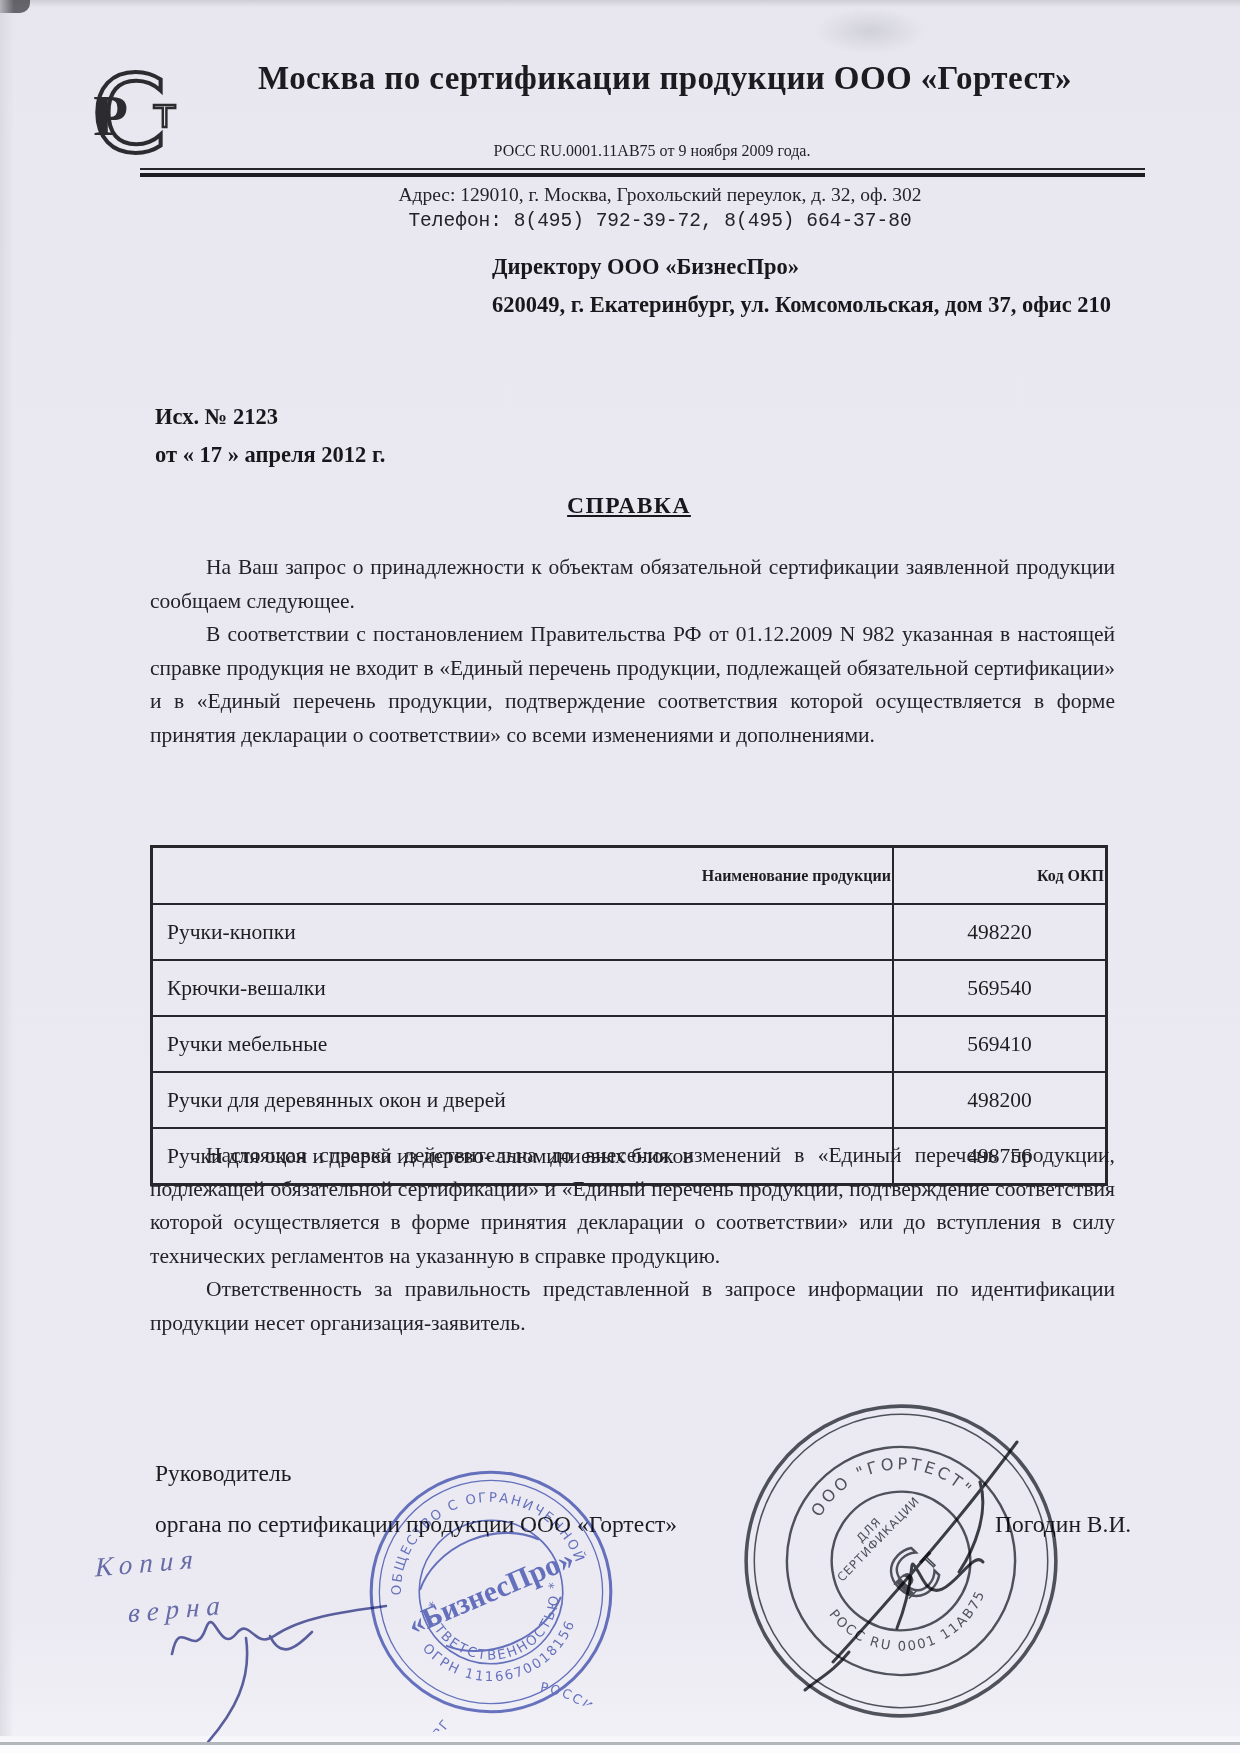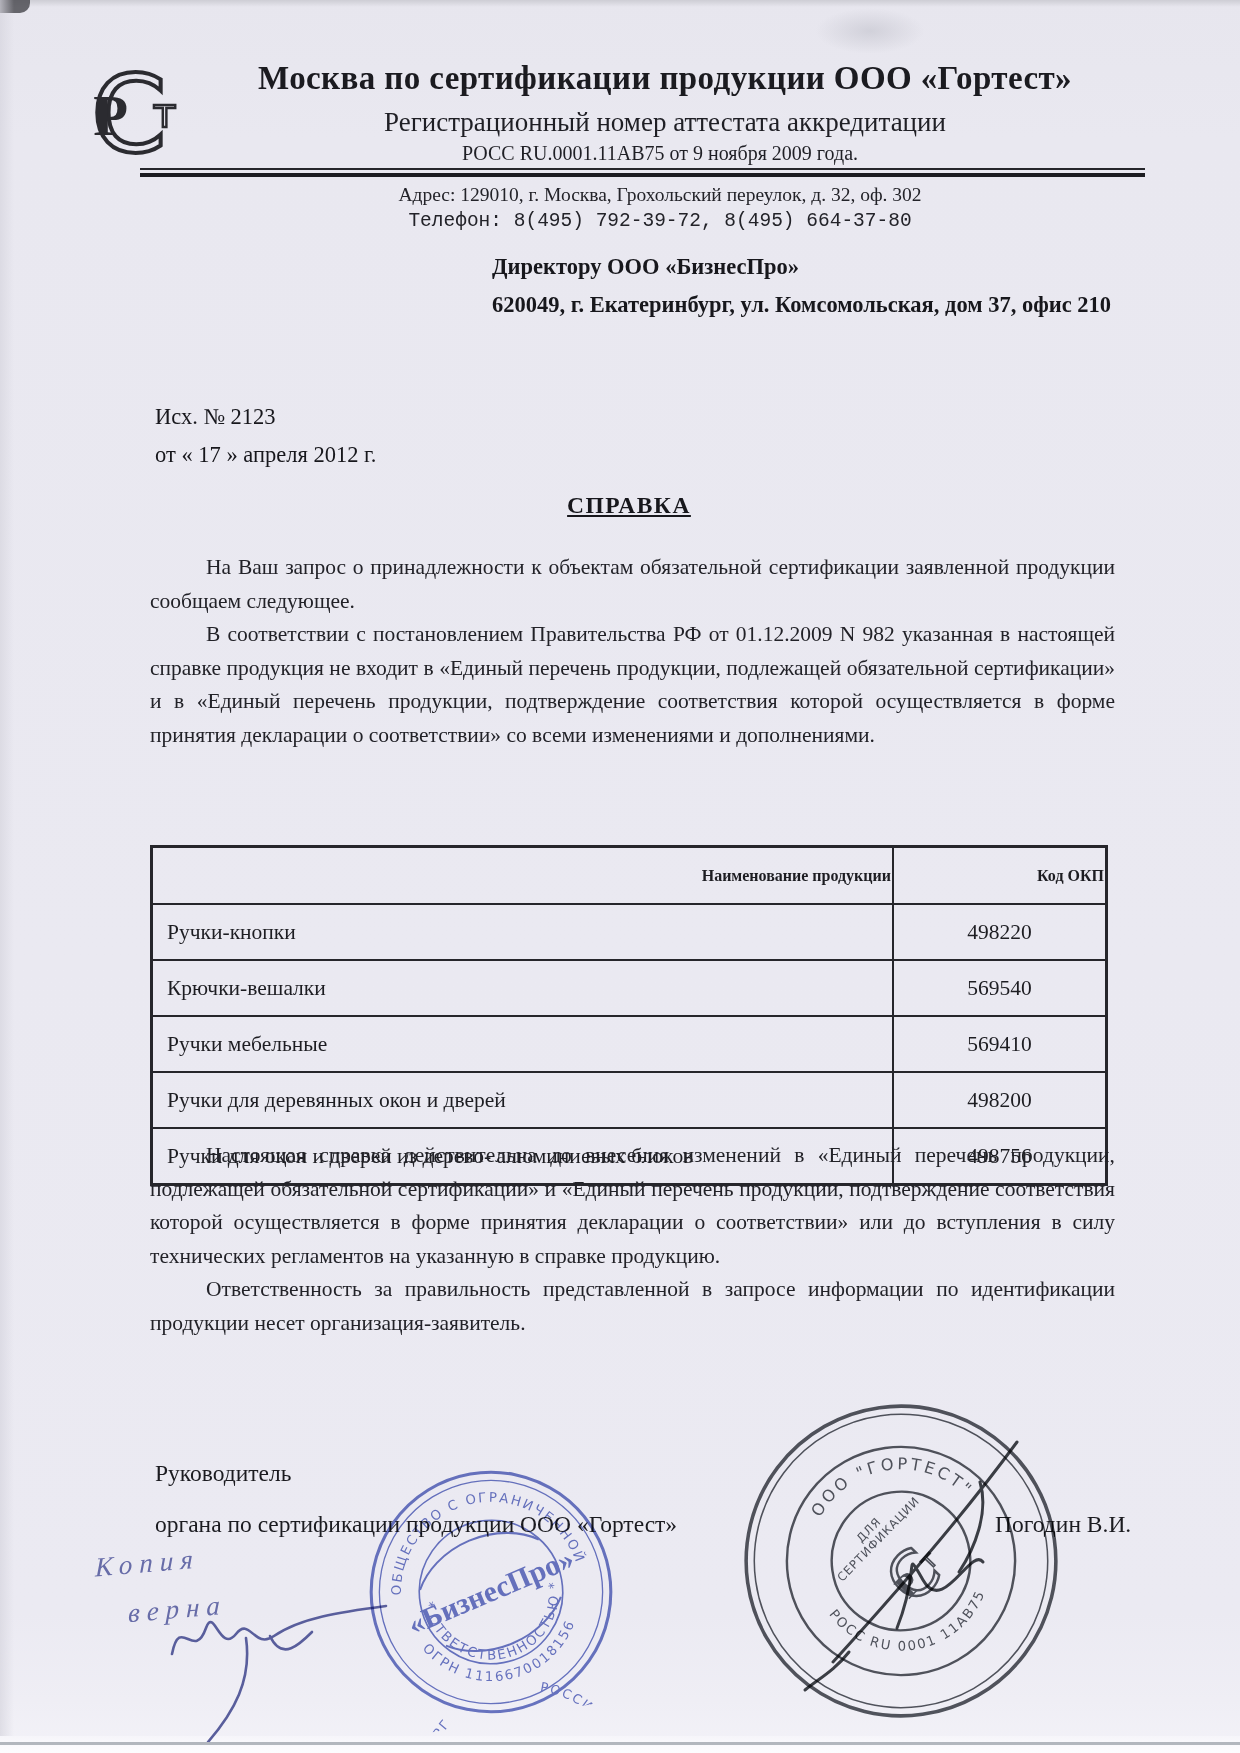--- a/index.html
+++ b/index.html
@@ -14,29 +14,29 @@
   .edge-top{left:0;top:0;width:100%;height:7px;background:linear-gradient(180deg,#b9b9c0,#e7e6ee);opacity:.55;}
   .corner-mark{left:0;top:0;width:30px;height:13px;background:#4d4e54;border-bottom-right-radius:10px;opacity:.85;}
   .smudge{left:815px;top:8px;width:110px;height:46px;background:radial-gradient(ellipse at center,#c2c2cc 0%,rgba(230,229,238,0) 70%);opacity:.6;}
   .edge-left{left:0;top:0;width:14px;height:100%;background:linear-gradient(90deg,#d6d5de,rgba(233,232,240,0));opacity:.7;}
   .edge-bottom-band{left:0;top:1736px;width:100%;height:17px;background:linear-gradient(180deg,#f6f5fa,#fdfdfe);}
   .edge-bottom-line{left:0;top:1742px;width:100%;height:3px;background:#9aa0a8;opacity:.75;}
   
   .logo{left:70px;top:50px;width:122px;height:122px;}
   .org-title{left:190px;top:60px;width:950px;text-align:center;font-size:33px;font-weight:bold;color:#1b1b20;letter-spacing:.4px;}
   .org-subtitle{left:190px;top:107px;width:950px;text-align:center;font-size:27px;color:#1f1f25;}
-  .accreditation{left:150px;top:142px;width:1020px;text-align:center;font-size:20px;color:#1f1f25;}
+  .accreditation{left:142px;top:142px;width:1020px;text-align:center;font-size:16px;color:#1f1f25;}
   .rule-thin{left:140px;top:168px;width:1005px;height:2px;background:#26262b;}
   .rule-thick{left:140px;top:173px;width:1005px;height:4px;background:#1c1c21;}
   .addr{left:150px;top:184px;width:1020px;text-align:center;font-size:19.5px;}
   .phone{left:150px;top:210px;width:1020px;text-align:center;font-size:19.5px;font-family:Liberation Mono, monospace;}
   
   .recipient{left:492px;top:248px;width:640px;font-size:22.5px;font-weight:bold;line-height:37.5px;color:#17171c;}
   
-  .ref{left:155px;top:398px;font-size:22.5px;font-weight:normal;line-height:38px;color:#17171c;}
+  .ref{left:155px;top:398px;font-size:22.5px;font-weight:bold;line-height:38px;color:#17171c;}
   
   .doc-title{left:150px;top:492px;width:958px;text-align:center;font-size:23.5px;font-weight:bold;letter-spacing:1.5px;color:#17171c;text-decoration:underline;}
   
   .body-block{left:150px;width:965px;font-size:21.5px;line-height:33.6px;text-align:justify;color:#222228;}
   .body-block p{margin:0;text-indent:56px;}
   .b1{top:551px;}
   .b2{top:1139px;}
   
   table.products{left:150px;top:845px;width:958px;border-collapse:collapse;position:absolute;font-size:21.5px;color:#1d1d22;}
   table.products th,table.products td{border:2px solid #26262b;}
@@ -72,21 +72,20 @@
   <div class="abs edge-left"></div>
   <div class="abs edge-bottom-band"></div>
   <div class="abs edge-bottom-line"></div>
 
   <svg class="abs logo" viewBox="0 0 120 120">
     <text x="58" y="99" text-anchor="middle" font-size="106" fill="none" stroke="#2b2b30" stroke-width="4">С</text>
     <text class="ser" x="40" y="84" text-anchor="middle" font-size="56" font-weight="bold" fill="#2b2b30">Р</text>
     <text x="93" y="76" text-anchor="middle" font-size="40" fill="none" stroke="#2b2b30" stroke-width="2.4">т</text>
   </svg>
   <div class="abs org-title">Москва по сертификации продукции ООО «Гортест»</div>
-  <div class="abs org-subtitle">Регистрационный номер аттестата аккредитации</div>
   <div class="abs accreditation">РОСС RU.0001.11АВ75 от 9 ноября 2009 года.</div>
   <div class="abs rule-thin"></div>
   <div class="abs rule-thick"></div>
   <div class="abs addr">Адрес: 129010, г. Москва, Грохольский переулок, д. 32, оф. 302</div>
   <div class="abs phone">Телефон: 8(495) 792-39-72, 8(495) 664-37-80</div>
 
   <div class="abs recipient">
     <div>Директору ООО  «БизнесПро»</div>
     <div>620049, г. Екатеринбург, ул. Комсомольская, дом 37, офис 210</div>
   </div>

